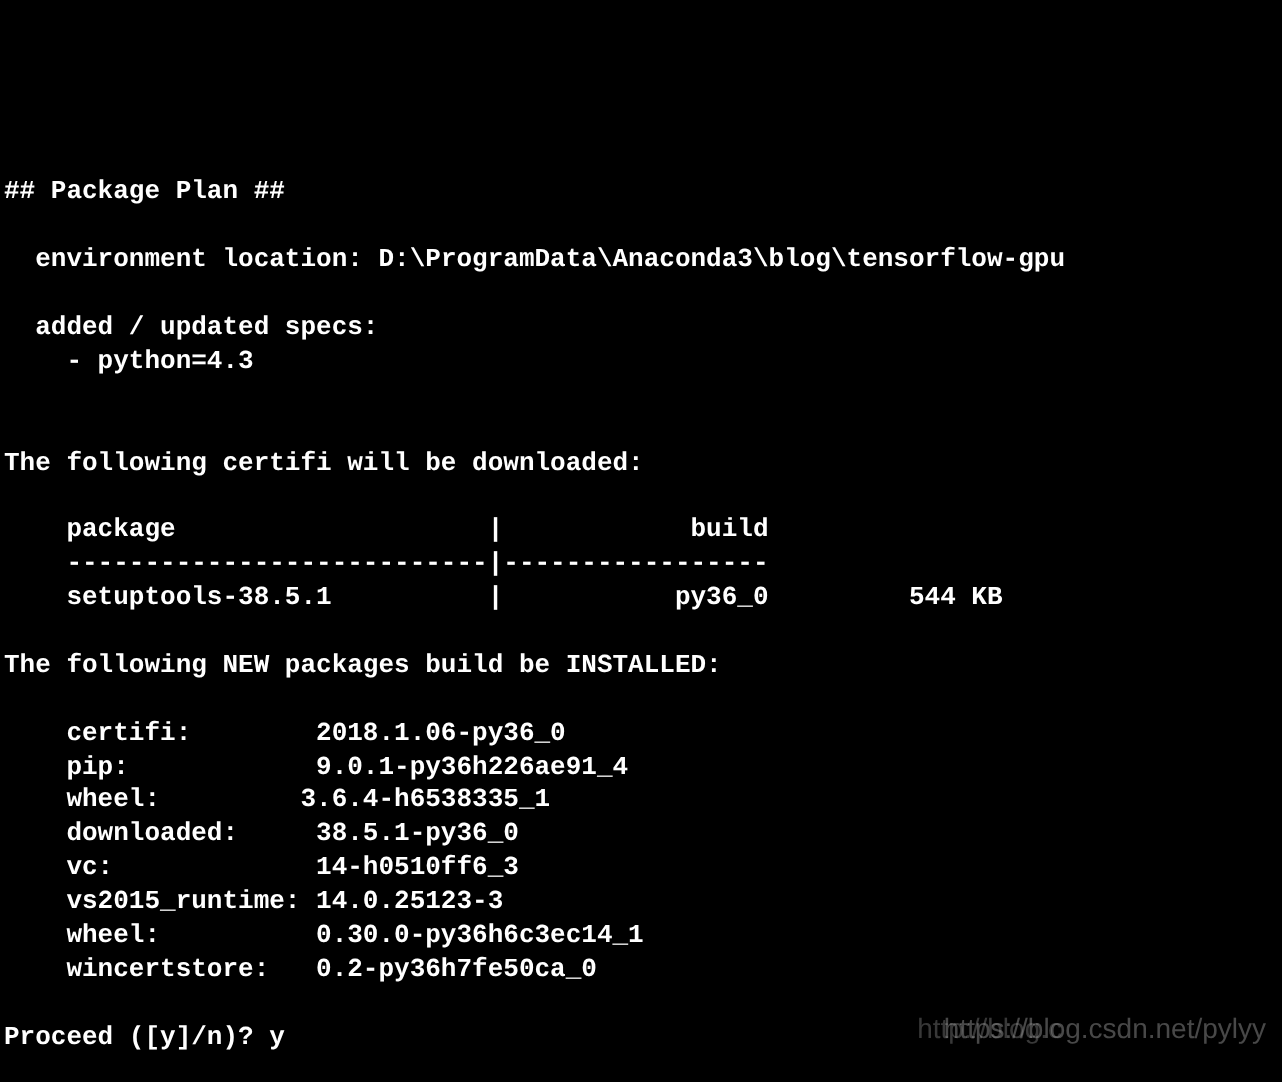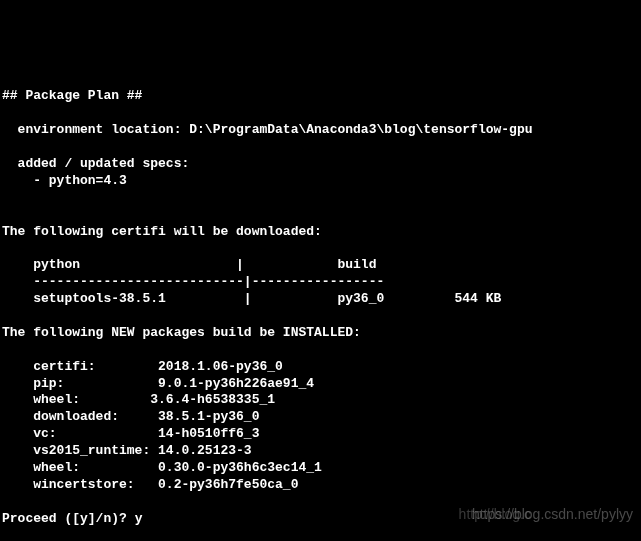--- a/index.html
+++ b/index.html
@@ -50,21 +50,21 @@
 <span>## Package Plan ##</span>
 
 <span>  environment location: </span><span>D:\ProgramData\Anaconda3\blog\tensorflow-gpu</span>
 
 <span>  added / updated specs:</span>
 <span>    - python=4.3</span>
 
 
 <span>The following certifi will be downloaded:</span>
 
-<span>    python                    |            build</span>
+<span>    package                    |            build</span>
 <span>    ---------------------------|-----------------</span>
 <span>    setuptools-38.5.1          |           py36_0         544 KB</span>
 
 <span>The following NEW packages build be INSTALLED:</span>
 
 <span>    certifi:        2018.1.06-py36_0</span>
 <span>    pip:            9.0.1-py36h226ae91_4</span>
 <span>    wheel:         3.6.4-h6538335_1</span>
 <span>    downloaded:     38.5.1-py36_0</span>
 <span>    vc:             14-h0510ff6_3</span>

